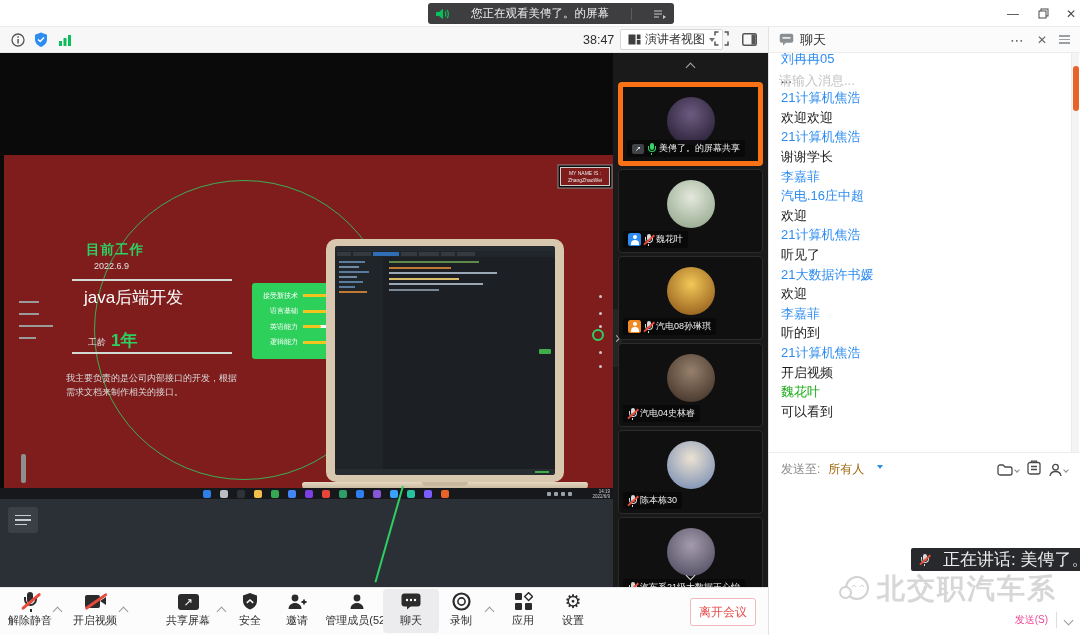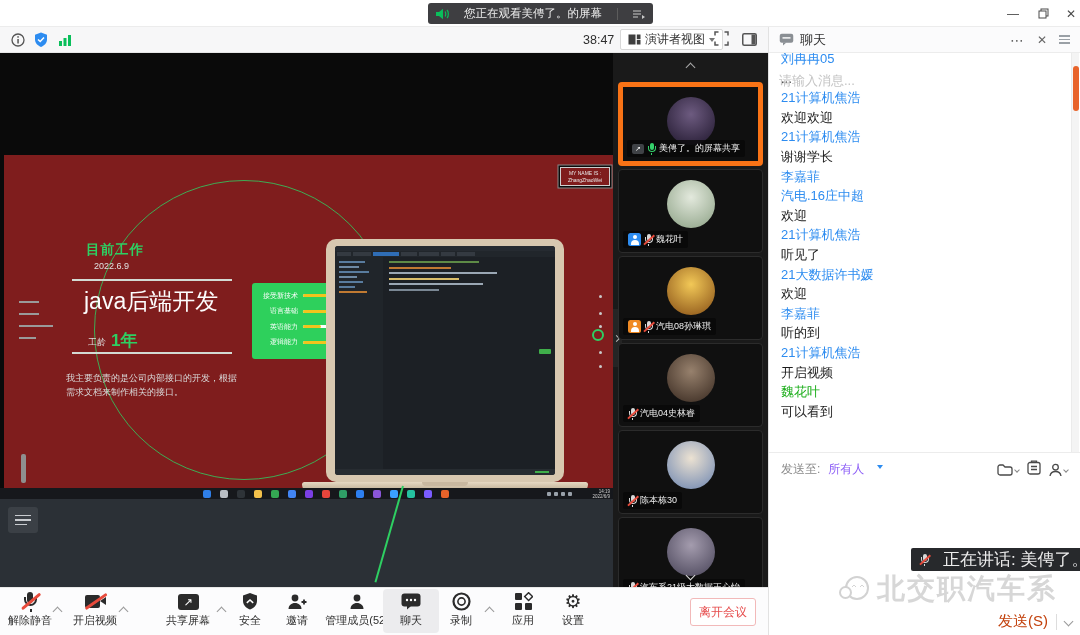--- a/index.html
+++ b/index.html
@@ -1,21 +1,21 @@
 <!DOCTYPE html>
 <html><head>
 <meta charset="utf-8">
 <style>
 *{margin:0;padding:0;box-sizing:border-box}
 body{font-family:"Liberation Sans","DejaVu Sans",sans-serif;background:#777}
 #app{position:relative;width:1080px;height:635px;background:#fff;overflow:hidden;margin:0 auto}
 
 
 .titlebar{position:absolute;left:0;top:0;width:1080px;height:27px;background:#fff;border-bottom:1px solid #ececec}
-.banner{position:absolute;left:428px;top:3px;height:21px;background:#3e3e41;border-radius:3px;display:flex;align-items:center;gap:15px;padding:4px 8px;color:#ededed;font-size:11.5px}
+.banner{position:absolute;left:428px;top:3px;height:21px;background:#3e3e41;border-radius:3px;display:flex;align-items:center;gap:22px;padding:4px 8px;color:#ededed;font-size:11.5px}
 .banner .bdiv{width:1px;height:12px;background:#5c5c5c}
 .winctl{position:absolute;top:5px;width:26px;height:17px;display:flex;align-items:center;justify-content:center;color:#4a4a4a;font-size:12px}
 #btn-min{left:1000px}#btn-max{left:1030px}#btn-close{left:1058px}
 
 
 .subbar{position:absolute;left:0;top:27px;width:768px;height:26px;background:#f7f7f8;border-bottom:1px solid #e6e6e6}
 .subicon{position:absolute;top:5px;width:18px;height:16px;display:flex;align-items:center;justify-content:center}
 .timer{position:absolute;left:583px;top:6px;font-size:12.5px;color:#2e2e2e}
 .viewbtn{position:absolute;left:620px;top:2px;height:21px;display:flex;align-items:center;gap:4px;padding:0 7px;background:#fff;border:1px solid #d8d8d8;border-radius:2px;font-size:12px;color:#333}
 .tridown{width:0;height:0;border:3.5px solid transparent;border-top:4.5px solid #777;margin-top:4px}
@@ -27,21 +27,21 @@
 
 
 .sharearea{position:absolute;left:0;top:53px;width:613px;height:534px;background:#0a0a0a;overflow:hidden}
 .slide{position:absolute;left:4px;top:102px;width:613px;height:333px;background:#7f1d1d;overflow:hidden}
 .bigring{position:absolute;left:90px;top:25px;width:300px;height:300px;border:1.3px solid rgba(46,207,98,.8);border-radius:50%}
 .hamline{position:absolute;height:1.5px;background:#9a9a9a}
 .scrollrod{position:absolute;left:17px;top:299px;width:5px;height:29px;background:#8f8f8f;border-radius:2px}
 .sec-title{position:absolute;left:82px;top:86px;font-size:13.5px;font-weight:bold;color:#2ecf62;letter-spacing:1px}
 .sec-date{position:absolute;left:90px;top:106px;font-size:9px;color:#e0e0e0}
 .hr{position:absolute;left:68px;width:160px;height:2px;background:#d3dad3}
-.main-title{position:absolute;left:80px;top:131px;font-size:23px;color:#fdfdfd}
+.main-title{position:absolute;left:80px;top:131px;font-size:17px;color:#fdfdfd}
 .tenure{position:absolute;left:84px;top:174px;display:flex;align-items:flex-end;gap:5px}
 .tenure .tl{font-size:9px;color:#ddd;padding-bottom:3px}
 .tenure .tv{font-size:17px;font-weight:bold;color:#2ecf62}
 .desc{position:absolute;left:62px;top:216px;width:178px;font-size:9px;line-height:14px;color:#d9d9d9}
 .badgebox{position:absolute;left:556px;top:12px;width:50px;padding:2px 1px;border:1px solid #cfcfcf;box-shadow:0 0 0 1.5px #0b0b0b,0 0 0 2.5px #8a8a8a;font-size:5px;line-height:6.5px;color:#e8e8e8;text-align:center}
 .skpanel{position:absolute;left:248px;top:128px;width:124px;height:76px;background:#2ed05c;border-radius:3px;padding-top:5px}
 .skrow{display:flex;align-items:center;height:15.5px;padding:0 6px}
 .sklabel{width:40px;font-size:7px;color:#fff;text-align:right;flex:none;white-space:nowrap;overflow:hidden}
 .skbar{position:relative;flex:1;height:3px;background:#fff;border-radius:2px;margin:0 5px}
 .skfill{position:absolute;left:0;top:0;height:3px;background:#f2c41d;border-radius:2px}
@@ -107,37 +107,37 @@
 .hamico i{display:block;width:11px;height:1.5px;background:#9aa0a6;margin:2px 0}
 .chat-list{position:absolute;left:0;top:26px;width:300px;height:399px;overflow:hidden;padding:0 0 0 12px}
 .chat-list-inner{margin-top:-4px}
 .msg-name{font-size:13px;line-height:19.6px;color:#2d8cf0;white-space:nowrap}
 .msg-text{font-size:13px;line-height:19.6px;color:#1c1c1c;white-space:nowrap}
 .chat-scrolltrack{position:absolute;right:1px;top:26px;width:8px;height:399px;background:#f4f4f4;border-left:1px solid #ebebeb}
 .chat-scrollthumb{position:absolute;left:1px;top:13px;width:6px;height:45px;background:#e8632a;border-radius:3px}
 .chat-foot{position:absolute;left:0;top:425px;width:100%;border-top:1px solid #ececec}
 .sendto{position:absolute;left:12px;top:8px;display:flex;align-items:center;gap:8px;font-size:12px}
 .sendto .lbl{color:#8a8a8a}
-.sendto .val{color:#8b5cf6;display:flex;align-items:flex-start;gap:13px}
+.sendto .val{color:#a16207;display:flex;align-items:flex-start;gap:13px}
 .sendto .tri{width:0;height:0;border:3.5px solid transparent;border-top:4.5px solid #2d8cf0;margin-top:4px}
 .footicons{position:absolute;right:12px;top:7px;display:flex;align-items:center;gap:8px}
 .chat-input{position:absolute;left:10px;top:46px;width:280px;border:none;outline:none;font-size:13px;color:#4d7c0f;font-family:inherit;background:transparent}
 .chat-input::placeholder{color:#c4c4c4}
 .toast{position:absolute;left:142px;top:521px;width:170px;height:23px;background:#27292c;border-radius:2px 0 0 2px;display:flex;align-items:center;gap:7px;padding:0 9px;z-index:6}
 .toast .tdiv{width:1px;height:12px;background:#4a4a4a}
 .toast .ttext{font-size:17px;color:#ededed;white-space:nowrap}
 .watermark{position:absolute;left:70px;top:543px;display:flex;align-items:center;gap:4px;z-index:4;pointer-events:none}
 .wm-text{font-size:28px;font-weight:bold;color:#d7d7d7;letter-spacing:2px;white-space:nowrap}
 .wm-logo{position:relative;width:34px;height:30px}
 .wm-logo i{position:absolute;border:2px solid #d2d2d2;border-radius:50%}
 .wm-logo .b1{left:6px;top:2px;width:24px;height:24px}
 .wm-logo .b2{left:0;top:12px;width:13px;height:13px;background:#fff}
 .wm-logo .e{position:absolute;width:4px;height:4px;border:1.6px solid #c9c9c9;border-bottom:none;border-left:none;transform:rotate(-45deg);border-radius:1px}
 .sendrow{position:absolute;right:8px;top:585px;display:flex;align-items:center;gap:8px}
-.sendbtn{font-size:15px;color:#c2410c}
+.sendbtn{font-size:10px;color:#ec4899}
 .sendsep{width:1px;height:16px;background:#ddd}
 
 
 .bottombar{position:absolute;left:0;top:587px;width:768px;height:48px;background:#fcfcfd;border-top:1px solid #e8e8e8}
 .bb{position:absolute;top:3px;width:56px;text-align:center;cursor:pointer}
 .bb .ic{height:21px;display:flex;align-items:center;justify-content:center}
 .bb .lb{font-size:11px;color:#2f2f2f;margin-top:1px;white-space:nowrap}
 .bb.active{background:#ececee;border-radius:4px;height:44px;top:1px;padding-top:2px}
 .bbc{position:absolute;top:13px;width:10px;height:10px}
 .leavebtn{position:absolute;left:690px;top:10px;width:66px;height:28px;border:1px solid #f2b9b9;border-radius:3px;color:#e64c4c;background:#fff;font-size:12px;display:flex;align-items:center;justify-content:center}

